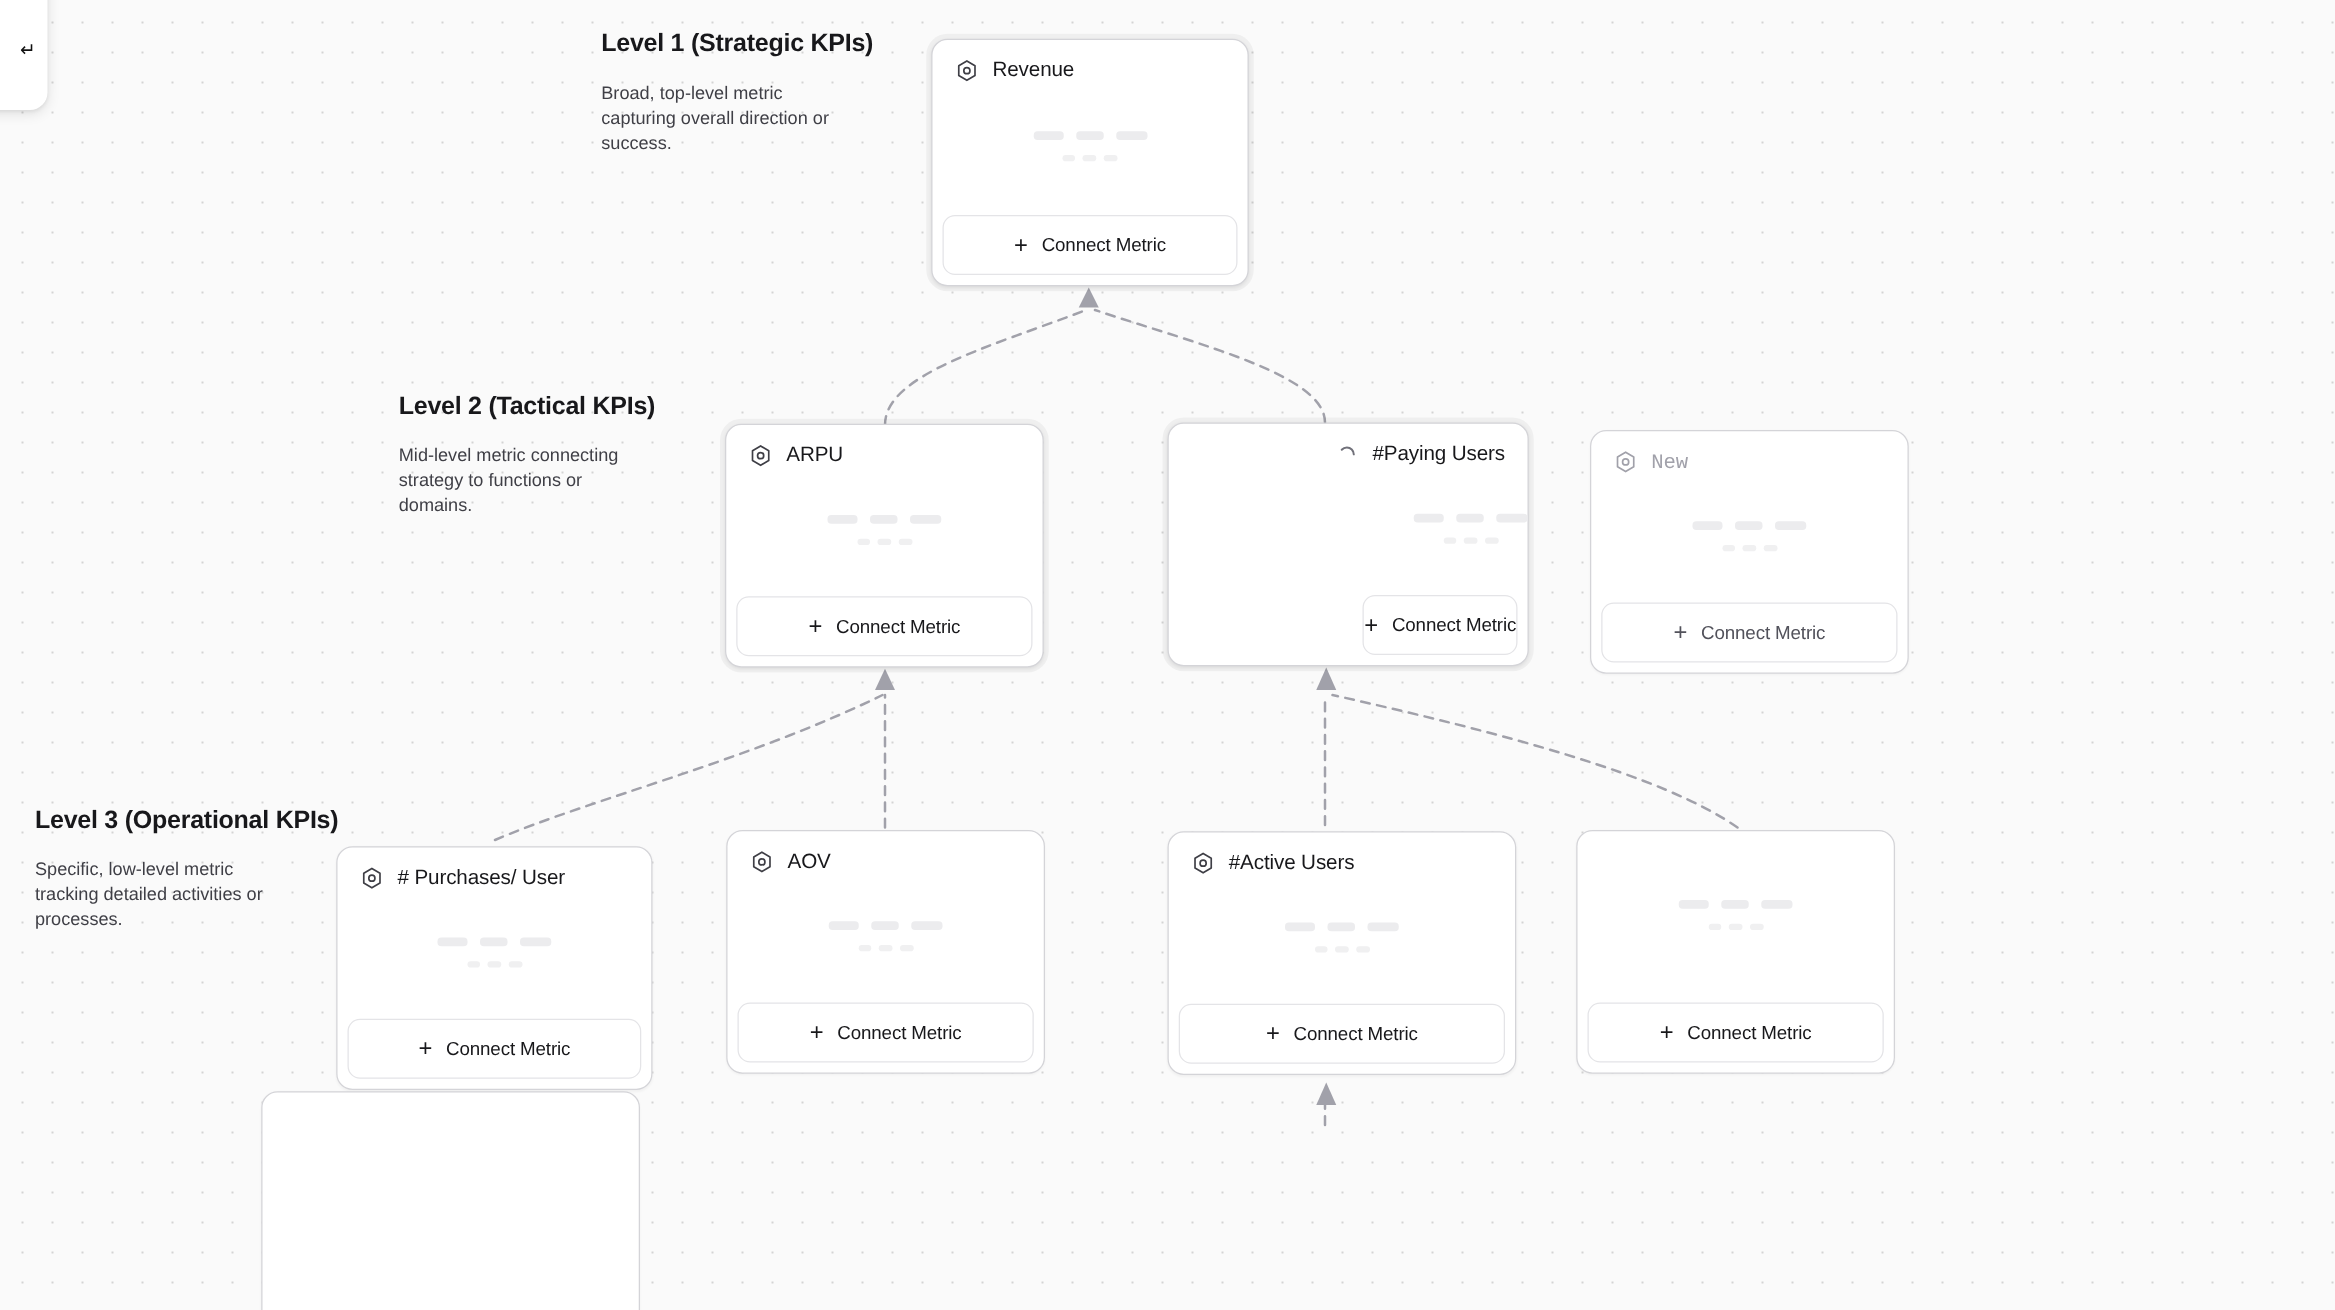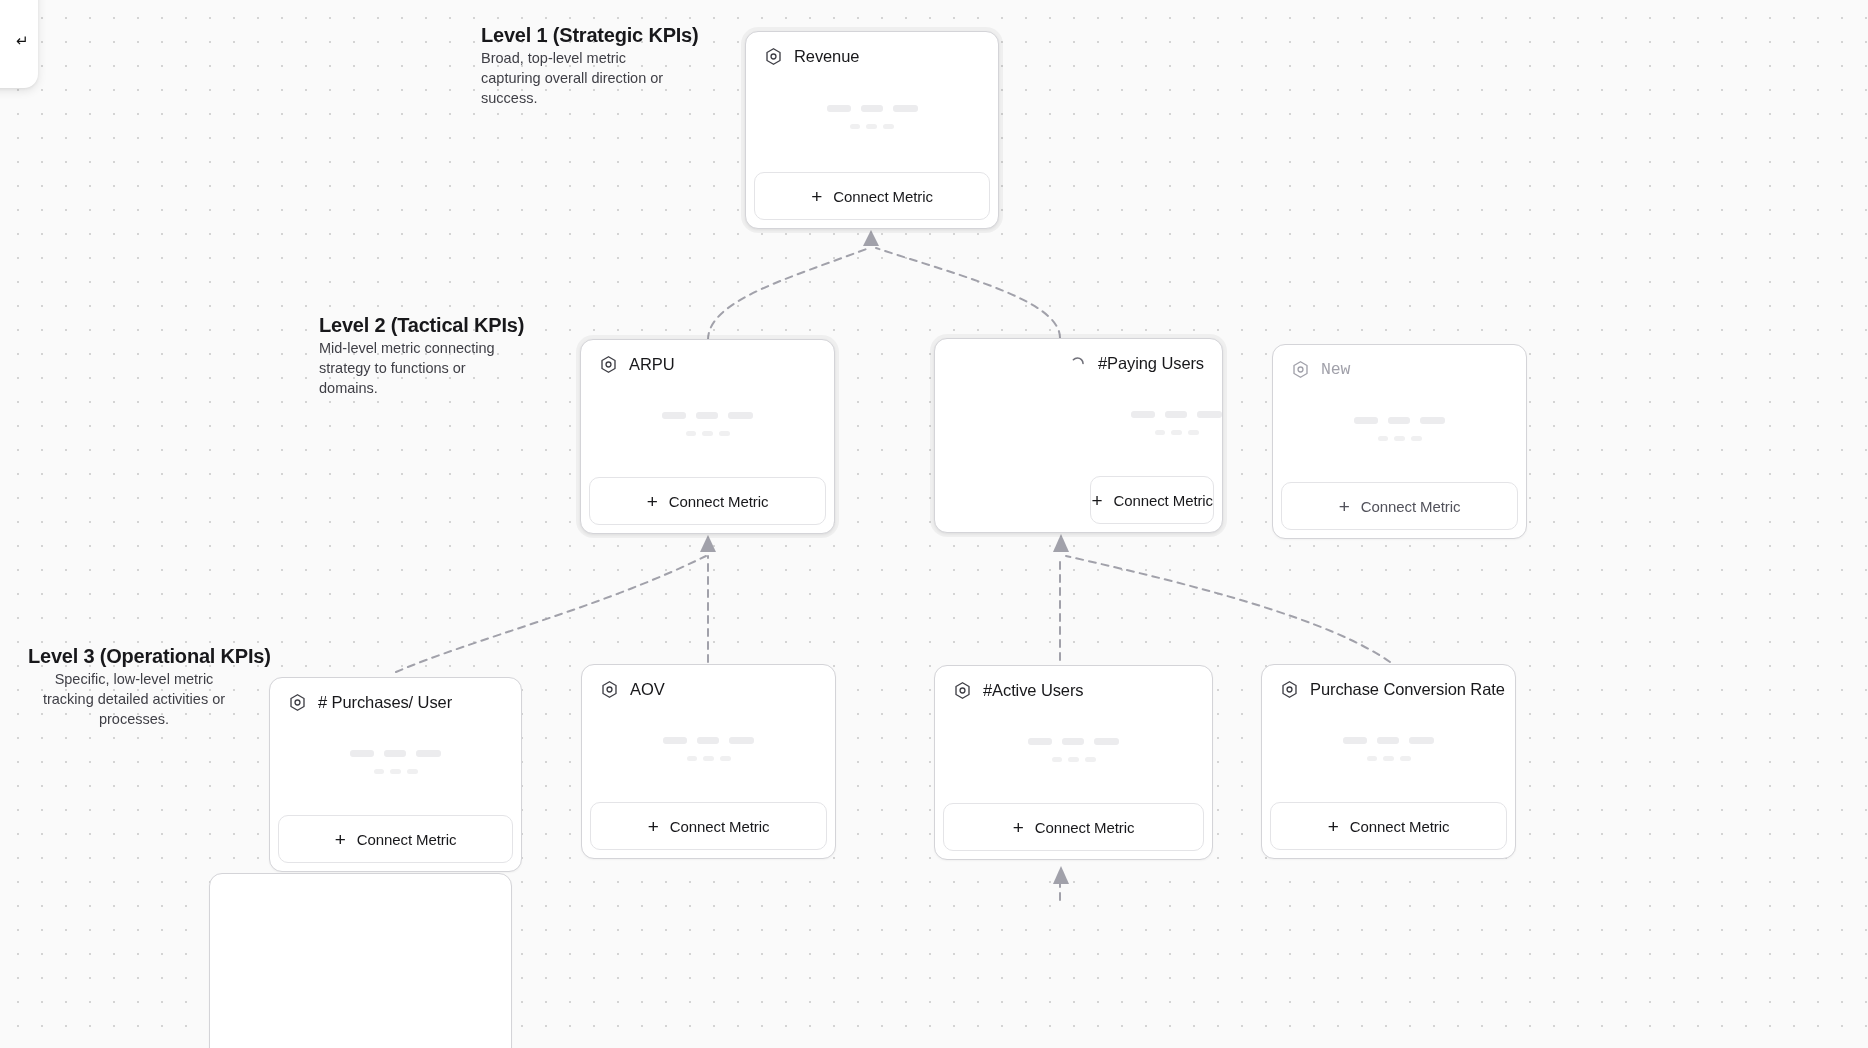--- a/index.html
+++ b/index.html
@@ -47,32 +47,32 @@
   
   .level-label { position: absolute; }
   .level-title {
     font-size: 20px;
     font-weight: 700;
     color: #18181b;
     letter-spacing: -0.2px;
     white-space: nowrap;
   }
   .level-desc {
-    margin-top: 1px;
+    margin-top: 18px;
     font-size: 14.5px;
     line-height: 20px;
     color: #3f3f46;
     max-width: 212px;
   }
   #lvl1 { left: 481px; top: 24px; }
   #lvl1 .level-desc { max-width: 206px; }
   #lvl2 { left: 319px; top: 314px; }
   #lvl2 .level-desc { max-width: 206px; }
   #lvl3 { left: 28px; top: 645px; }
-  #lvl3 .level-desc { max-width: 212px; text-align: center; }
+  #lvl3 .level-desc { max-width: 212px; }
 
   
   #edges {
     position: absolute;
     left: 0; top: 0;
     width: 1868px; height: 1048px;
     pointer-events: none;
   }
   #edges path {
     fill: none;
@@ -383,27 +383,20 @@
           <i class="skel w3"></i>
         </div>
     </div>
     <button class="connect-btn">
       <span class="plus">+</span>
       <span class="connect-label">Connect Metric</span>
     </button>
   </div>
 
   <div class="card" style="left:1261px; top:664px; width:255px; height:195px;">
-    <div class="card-head">
-      <svg class="hex-icon" viewBox="0 0 24 24">
-        <path d="M12 2.2 20.2 7v10L12 21.8 3.8 17V7z" fill="none" stroke="currentColor" stroke-width="1.7" stroke-linejoin="round"></path>
-        <circle cx="12" cy="12" r="3.1" fill="none" stroke="currentColor" stroke-width="1.7"></circle>
-      </svg>
-      <span class="card-title">Purchase Conversion Rate</span>
-    </div>
     <div class="card-body">
       <div class="skel-row">
           <i class="skel w1"></i>
           <i class="skel w2"></i>
           <i class="skel w3"></i>
         </div>
       <div class="skel-row small">
           <i class="skel w1"></i>
           <i class="skel w2"></i>
           <i class="skel w3"></i>

